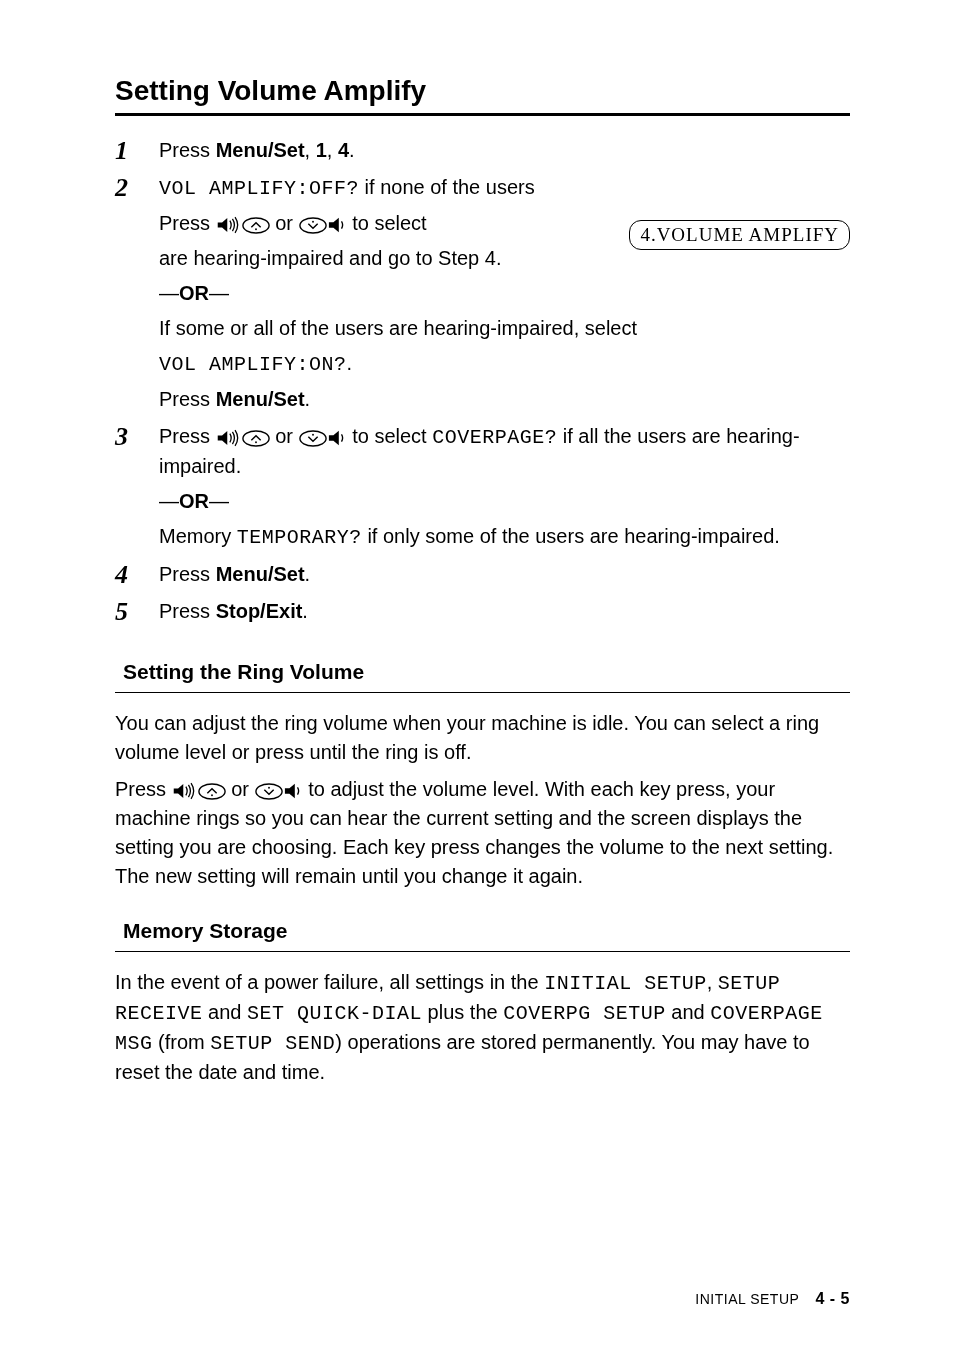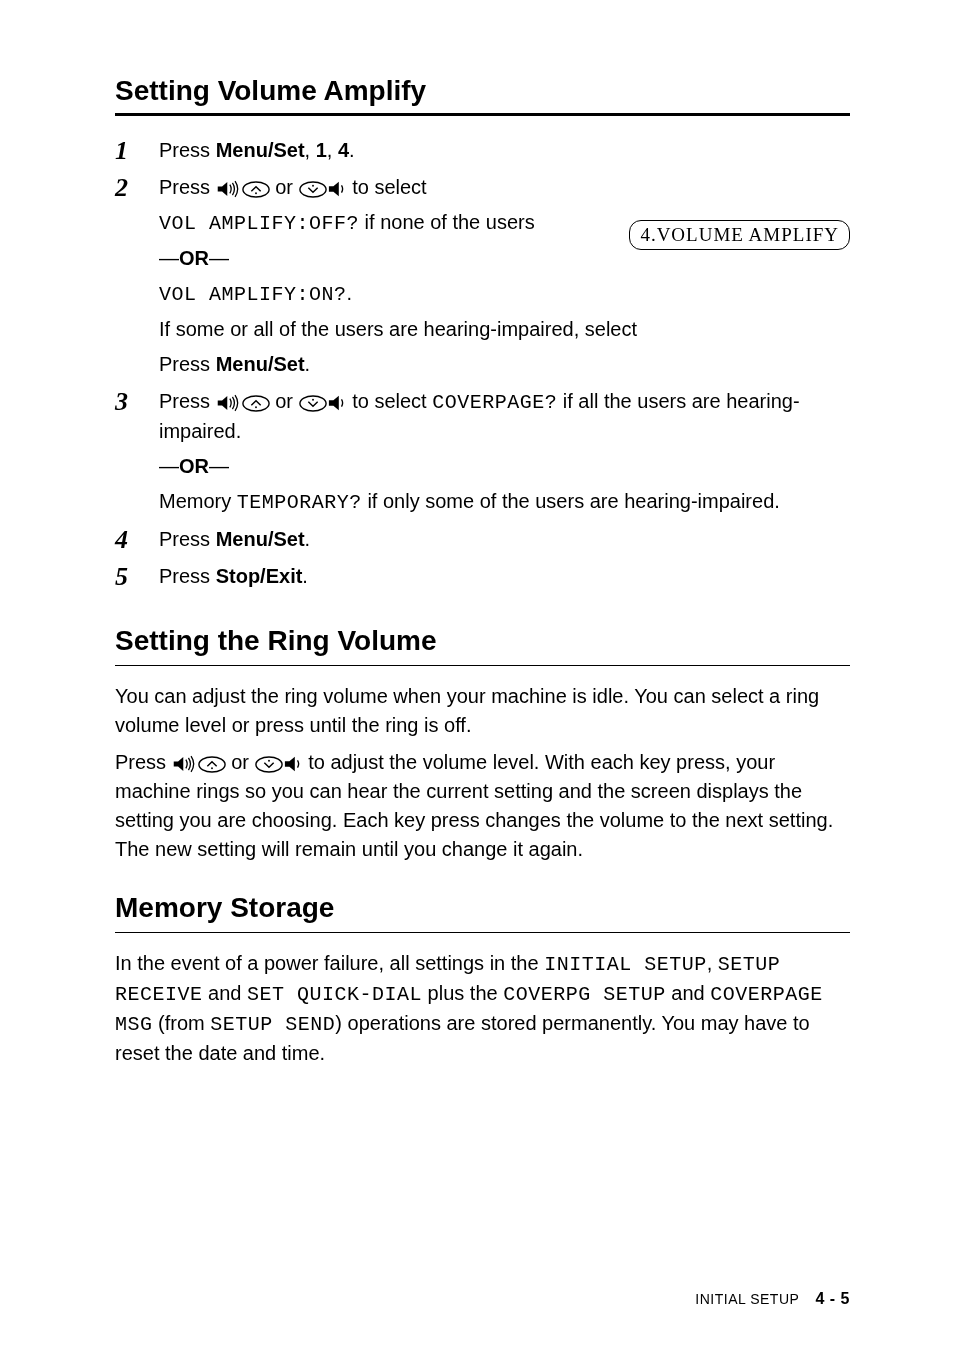--- a/index.html
+++ b/index.html
@@ -18,23 +18,23 @@
     width: 940px;
     height: 1352px;
     position: relative;
   }
   .h2 {
     font-size: 28px;
     font-weight: bold;
     margin: 0 0 6px 0;
   }
   .h2b {
-    font-size: 28px;
-    font-weight: bold;
-    margin: 28px 0 8px 0;
+    font-size: 21px;
+    font-weight: bold;
+    margin: 28px 0 8px 8px;
   }
   .rule-heavy {
     border: 0;
     border-top: 3px solid #000;
     margin: 0 0 20px 0;
   }
   .rule-thin {
     border: 0;
     border-top: 1.5px solid #000;
     margin: 0 0 16px 0;
@@ -186,40 +186,41 @@
       <p>
         <span>Press </span><span class="bold">Menu/Set</span><span>, </span><span class="bold">1</span><span>, </span><span class="bold">4</span><span>.</span>
       </p>
     </div>
   </div>
 
   <div class="step">
     <div class="step-num">2</div>
     <div class="step-body">
       <p>
+        <span class="mono">VOL AMPLIFY:OFF?</span><span> if none of the users</span>
+      </p>
+      <p>
         <span>Press </span><span class="glue"><span class="vol-icon"><svg width="26" height="18">
                 <use href="#spk3"></use>
               </svg></span><span class="arrow-oval"><svg width="28" height="17">
                 <use href="#oval-up"></use>
               </svg></span></span><span> or </span><span class="glue"><span class="arrow-oval"><svg width="28" height="17">
                 <use href="#oval-down"></use>
               </svg></span><span class="vol-icon"><svg width="20" height="18">
                 <use href="#spk1"></use>
               </svg></span></span><span> to select</span>
       </p>
-      <p>
-        <span class="mono">VOL AMPLIFY:OFF?</span><span> if none of the users</span>
-      </p>
+      <p>are hearing-impaired and go to Step 4.</p>
       <p>
         <span>—</span><span class="bold">OR</span><span>—</span>
       </p>
+      <p>If some or all of the users are hearing-impaired, select</p>
       <p>
         <span class="mono">VOL AMPLIFY:ON?</span><span>.</span>
       </p>
-      <p>If some or all of the users are hearing-impaired, select</p>
       <p>
         <span>Press </span><span class="bold">Menu/Set</span><span>.</span>
       </p>
     </div>
   </div>
 
   <div class="step">
     <div class="step-num">3</div>
     <div class="step-body">
       <p>

